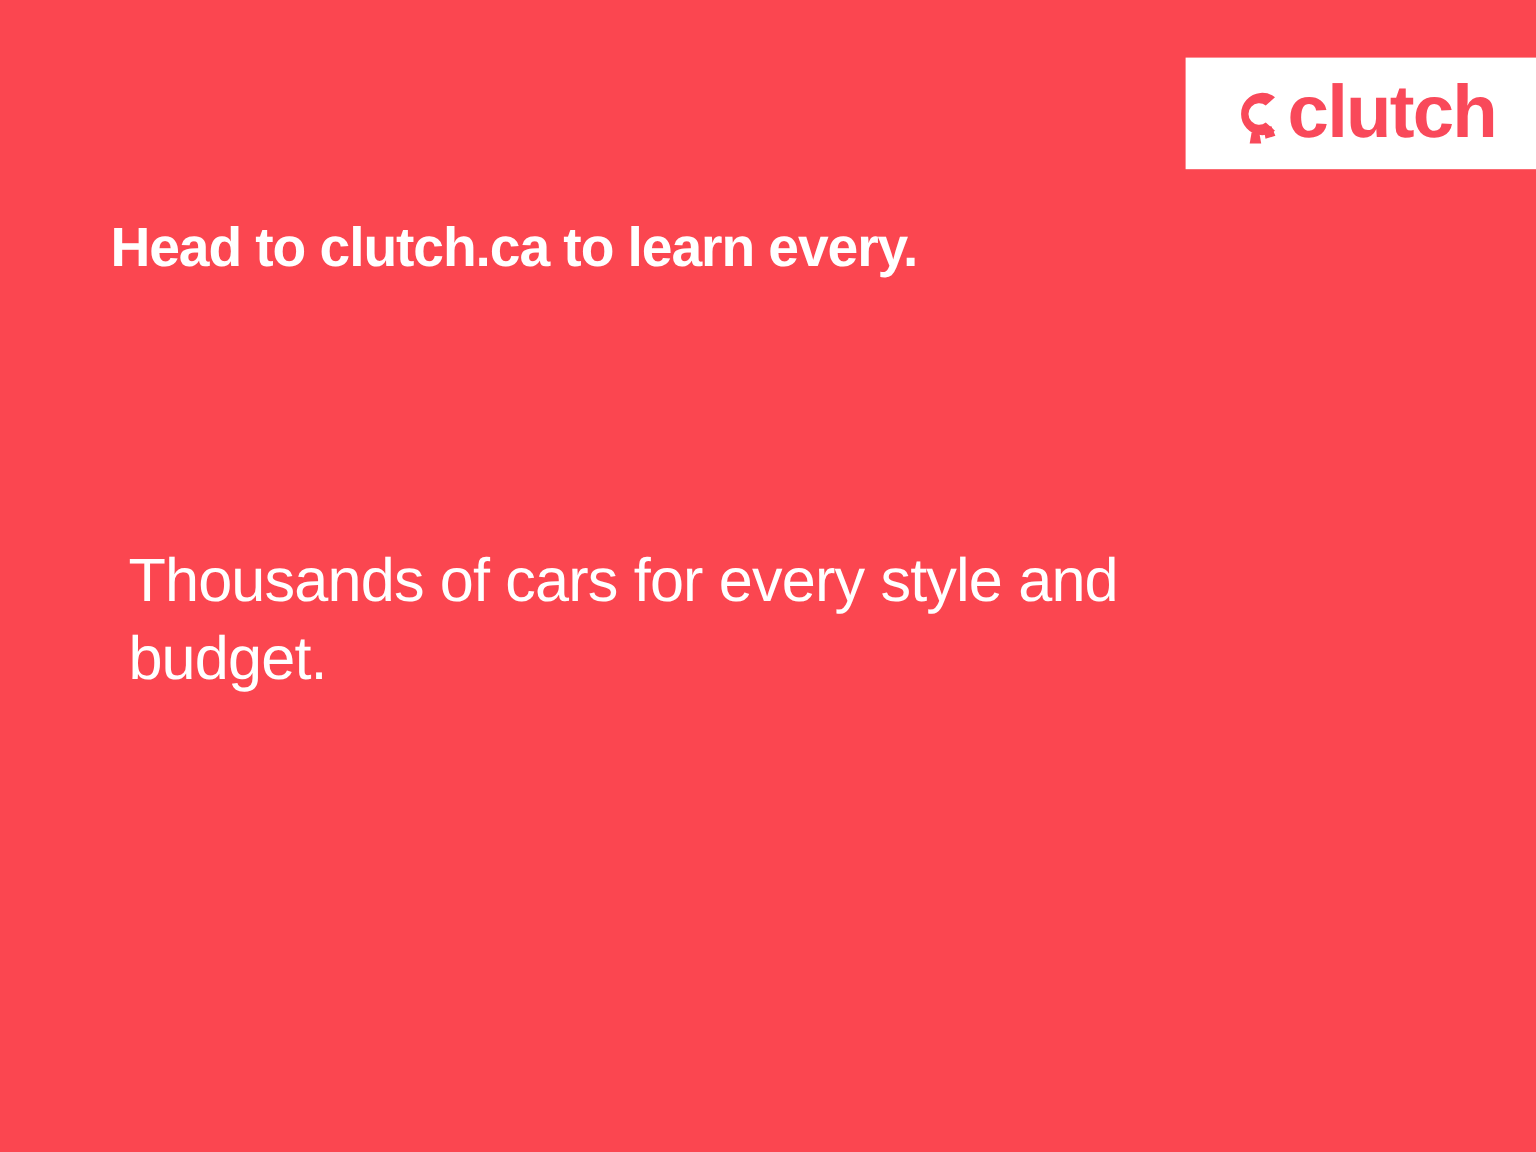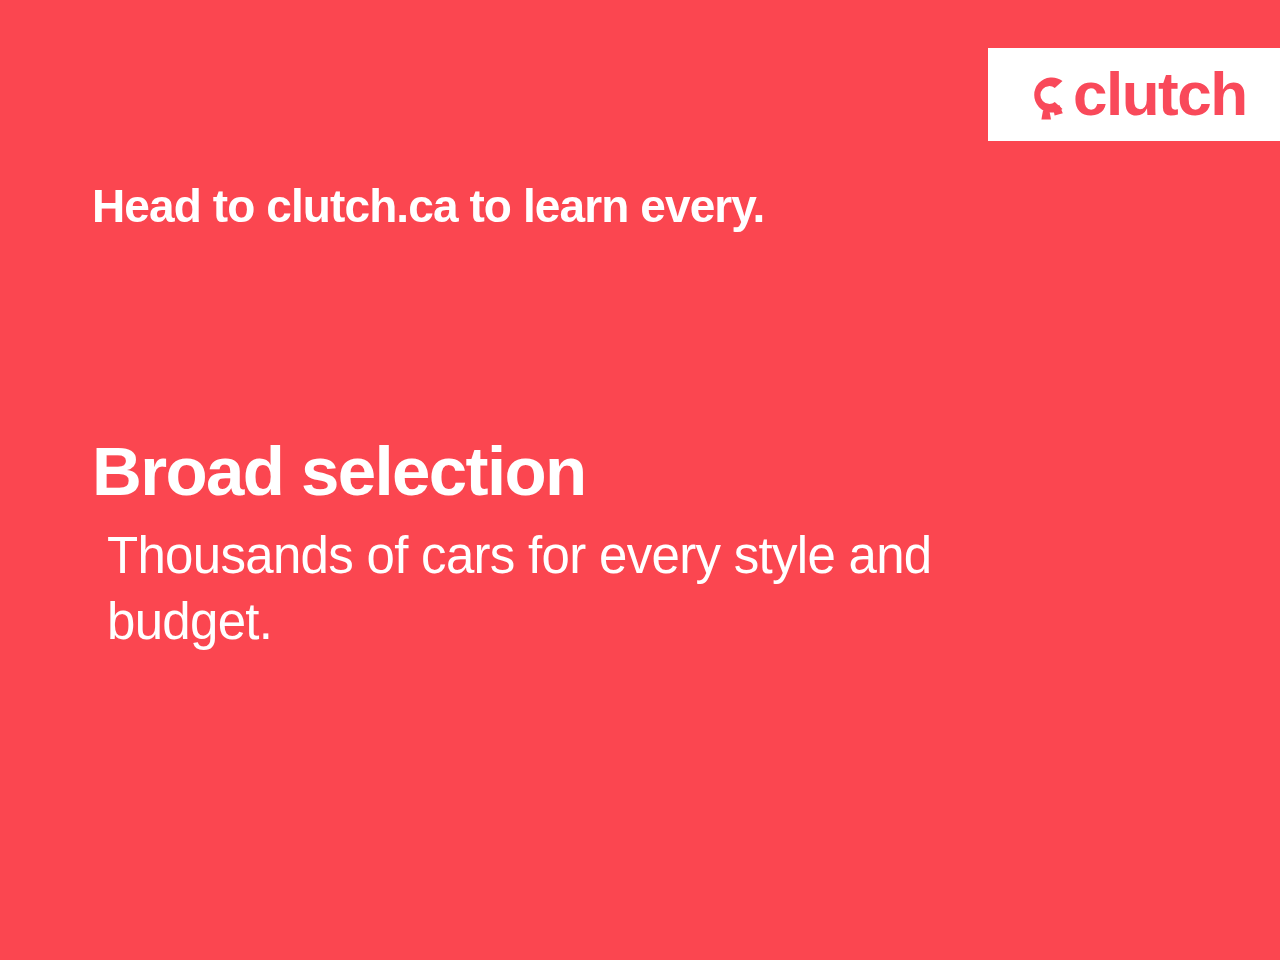--- a/index.html
+++ b/index.html
@@ -115,17 +115,16 @@
         <path d="M22.0 42.4 L 28.4 42.4 L 30.0 51.6 L 20.4 51.6 Z" fill="#f9495a"></path>
         <path d="M32.2 40.0 L 38.4 37.0 L 41.8 45.2 L 33.6 47.6 Z" fill="#f9495a"></path>
       </svg>
       <span class="logo-word">clutch</span>
     </div>
   </div>
 
   <div class="eyebrow">Head to clutch.ca to learn every.</div>
 
   <div class="body-block">
-    <h1 class="headline">Broad selection</h1>
     <p class="subhead">Thousands of cars for every style and budget.</p>
   </div>
 
 </div>
 
 </body></html>

